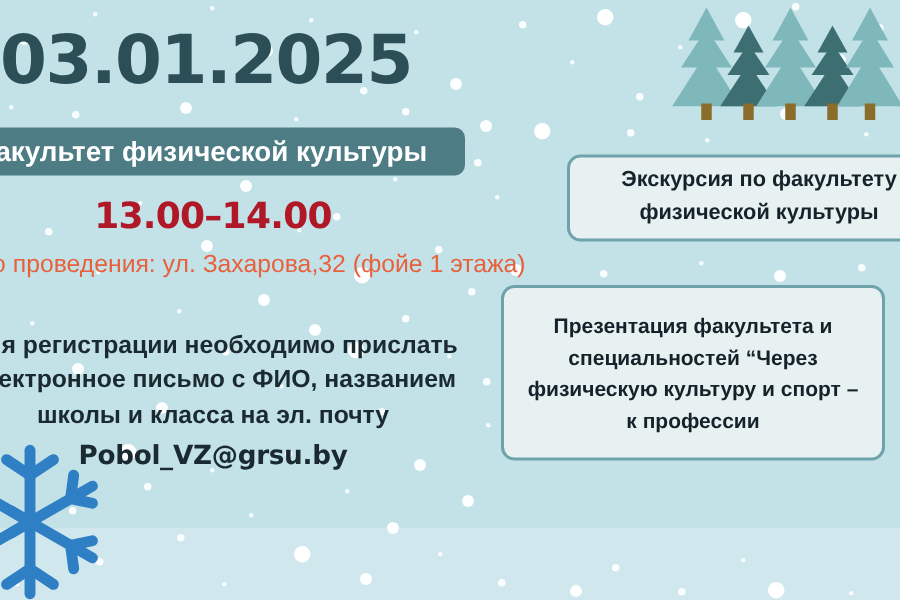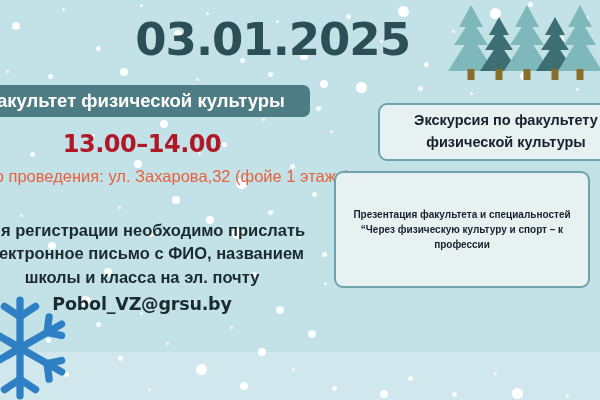--- a/index.html
+++ b/index.html
@@ -63,21 +63,21 @@
     background: #8a6d2a;
   }
   .tree svg { position: absolute; bottom: 9px; left: 0; }
 
   
   .date {
     position: absolute;
     left: 0;
     right: 190px;
     top: 13px;
-    text-align: right;
+    text-align: left;
     font-size: 45px;
     font-weight: bold;
     letter-spacing: -1px;
     color: #2c4f57;
     font-family: "DejaVu Sans", sans-serif;
   }
 
   
   .badge {
     position: absolute;
@@ -161,21 +161,21 @@
     font-weight: bold;
     line-height: 1.5;
     text-align: center;
     display: flex;
     align-items: center;
     justify-content: center;
     padding: 6px 14px;
   }
   .card.c1 { height: 74px; }
   .card.c2 { height: 58px; margin-top: 15px; margin-left: 44px; }
-  .card.c3 { height: 117px; margin-top: 10px; font-size: 10px; }
+  .card.c3 { height: 117px; margin-top: 29px; font-size: 14px; }
 </style>
 </head>
 <body>
 
 <div id="poster">
 
   <div class="bottom-band"></div>
 
   <div class="snow">
     <i class="s3" style="left:12px;  top:22px;"></i>

